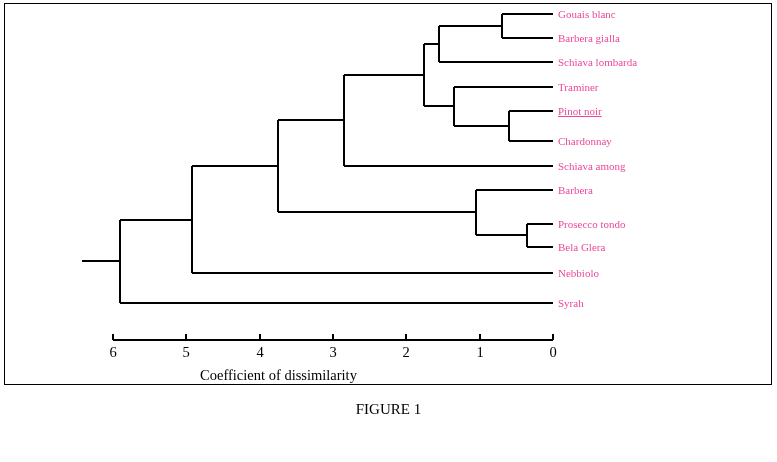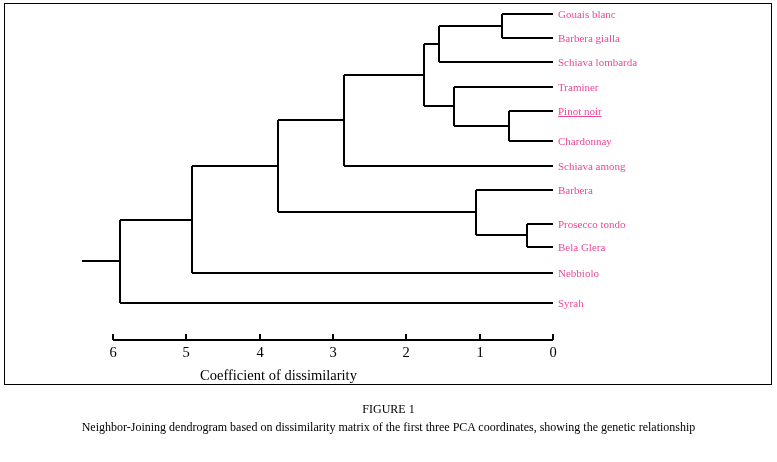--- a/index.html
+++ b/index.html
@@ -59,21 +59,21 @@
     color: #000000;
     width: 777px;
     text-align: center;
   }
   .caption {
     position: absolute;
     left: 0;
     width: 777px;
     text-align: center;
     font-family: "Liberation Serif", serif;
-    font-size: 12px;
+    font-size: 15px;
     line-height: 17px;
     color: #000000;
   }
   .cap-title { top: 401px; }
   .cap-l1 { top: 419px; }
   .cap-l2 { top: 436px; }
 </style>
 </head>
 <body>
 
@@ -171,15 +171,14 @@
   <div class="tick-label" style="left:174px; top:344px;">5</div>
   <div class="tick-label" style="left:248px; top:344px;">4</div>
   <div class="tick-label" style="left:321px; top:344px;">3</div>
   <div class="tick-label" style="left:394px; top:344px;">2</div>
   <div class="tick-label" style="left:468px; top:344px;">1</div>
   <div class="tick-label" style="left:541px; top:344px;">0</div>
 
   <div class="axis-title" style="left:-110px; top:367px;">Coefficient of dissimilarity</div>
 
   <div class="caption cap-title">FIGURE 1</div>
-  <div class="caption cap-l1">Neighbor-Joining dendrogram based on dissimilarity matrix of the first three PCA coordinates, showing the genetic relationship</div>
 
 </div>
 
 </body></html>

